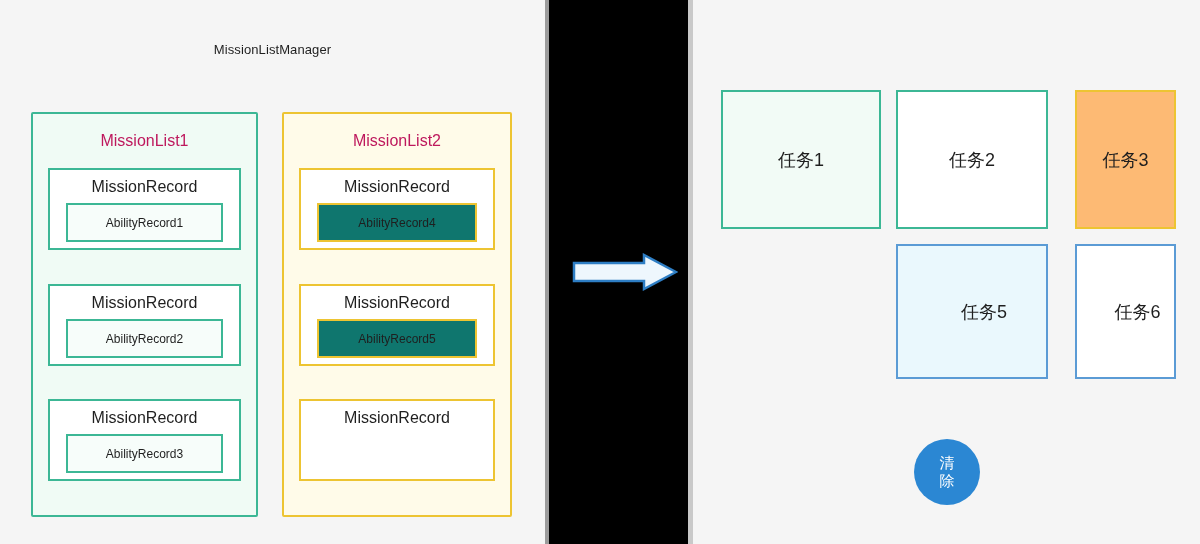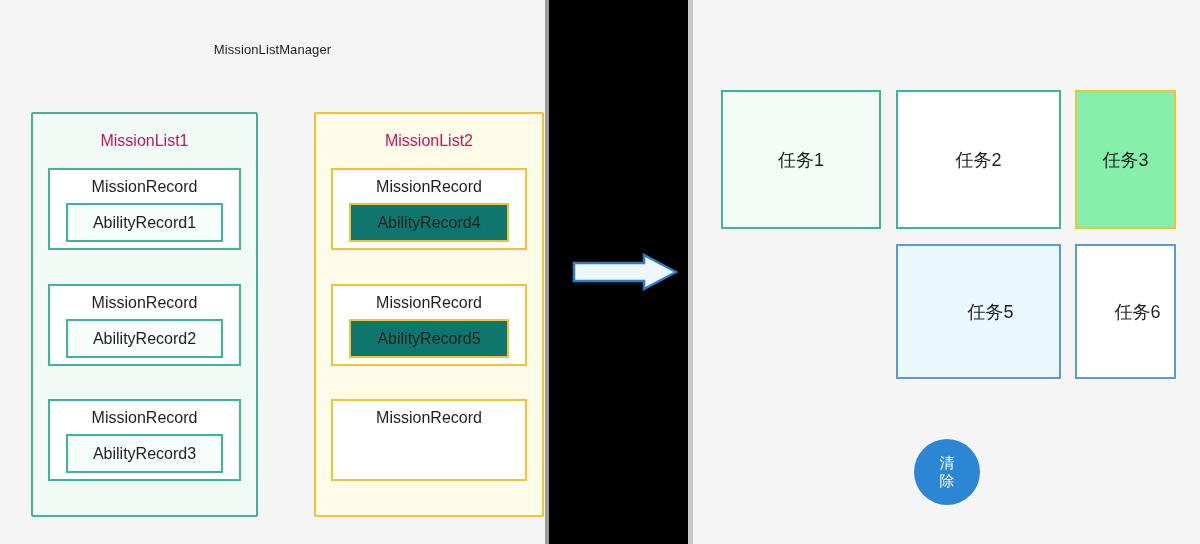--- a/index.html
+++ b/index.html
@@ -54,21 +54,20 @@
     left: 31px; top: 112px;
     width: 227px; height: 405px;
     border-color: #3cb795;
     background: #f0fbf5;
   }
   .panel-yellow {
     left: 282px; top: 112px;
     width: 230px; height: 405px;
     border-color: #edc432;
     background: #fffbe9;
-    margin-left: 32px;
   }
 
   .mission-record {
     position: absolute;
     box-sizing: border-box;
     border-width: 2px;
     border-style: solid;
     background: #ffffff;
   }
   .mission-record-label {
@@ -84,21 +83,21 @@
     left: 16px;
     top: 33px;
     right: 16px;
     height: 39px;
     box-sizing: border-box;
     border-width: 2px;
     border-style: solid;
     display: flex;
     align-items: center;
     justify-content: center;
-    font-size: 16px;
+    font-size: 12px;
     color: #1f1f1f;
   }
   .mr-teal { border-color: #3cb795; }
   .ar-teal { border-color: #3cb795; background: #f7fdfa; }
   .mr-yellow { border-color: #edc432; }
   .ar-yellow { border-color: #edc432; background: #0f766e; }
 
   .mr-pos-1 { left: 15px; right: 15px; top: 54px; height: 82px; }
   .mr-pos-2 { left: 15px; right: 15px; top: 170px; height: 82px; }
   .mr-pos-3 { left: 15px; right: 15px; top: 285px; height: 82px; }
@@ -137,25 +136,25 @@
     align-items: center;
     justify-content: center;
     font-size: 18px;
     color: #1f1f1f;
   }
   .c-teal   { border-color: #3cb795; }
   .c-yellow { border-color: #edc432; }
   .c-blue   { border-color: #5b9bd5; padding-left: 24px; }
   .f-mint   { background: #f2fbf6; }
   .f-white  { background: #ffffff; }
-  .f-cream  { background: #86efac; }
+  .f-cream  { background: #fdba74; }
   .f-ice    { background: #eaf8fd; }
 
   .col-1 { left: 28px;  width: 160px; }
-  .col-2 { left: 203px; width: 165px; text-align: right; }
+  .col-2 { left: 203px; width: 152px; text-align: right; }
   .col-3 { left: 382px; width: 101px; }
   .row-1 { top: 90px;  height: 139px; }
   .row-2 { top: 244px; height: 135px; }
 
   #clear-button {
     position: absolute;
     left: 221px;
     top: 439px;
     width: 66px;
     height: 66px;

